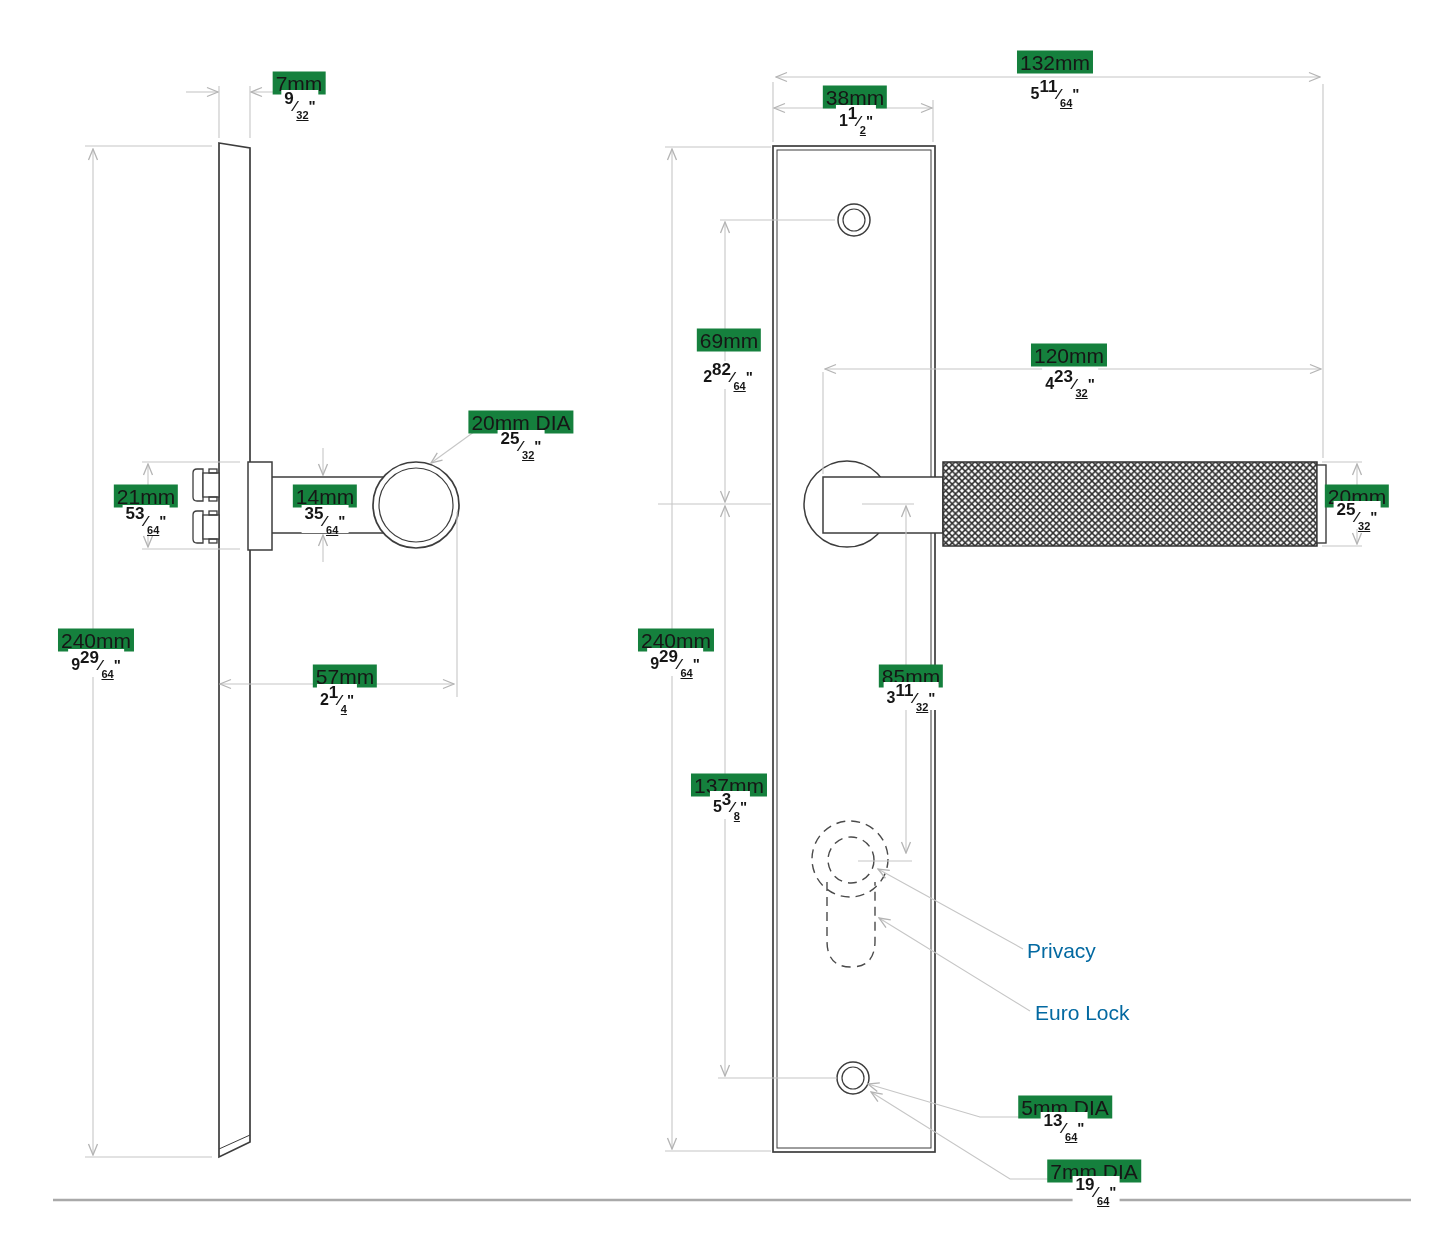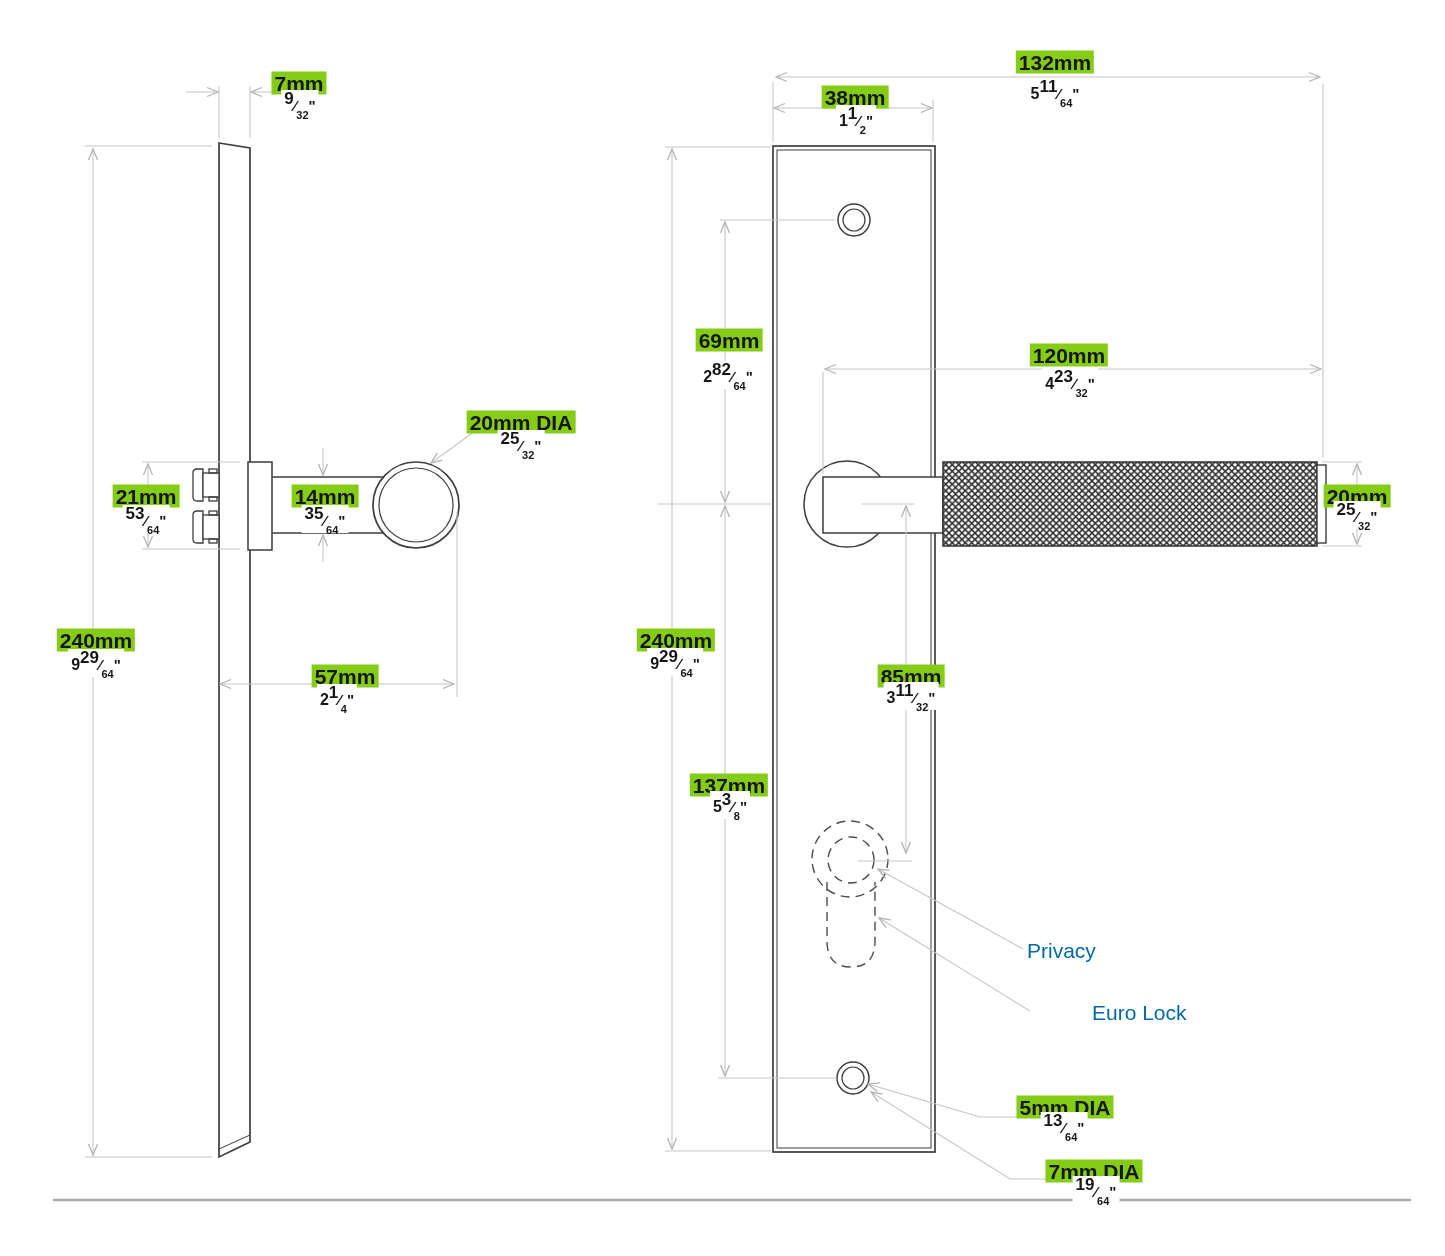--- a/index.html
+++ b/index.html
@@ -1,24 +1,24 @@
 <!DOCTYPE html>
 <html><head>
 <meta charset="utf-8">
 <style>
   html,body{margin:0;padding:0;background:#ffffff;}
   #canvas{position:relative;width:1445px;height:1256px;background:#ffffff;overflow:hidden;
           font-family:"Liberation Sans","DejaVu Sans",sans-serif;}
   #canvas svg{position:absolute;left:0;top:0;}
   .dm{position:absolute;transform:translate(-50%,-50%);white-space:nowrap;text-align:center;
-      font-weight:bold;font-size:21px;line-height:1;color:#161616;background:#84cc16;padding:1px 3px;z-index:5;}
+      font-weight:normal;font-size:21px;line-height:1;color:#161616;background:#15803d;padding:1px 3px;z-index:5;}
   .df{position:absolute;transform:translate(-50%,-50%);white-space:nowrap;text-align:center;
       font-weight:bold;font-size:15px;line-height:1;color:#161616;background:#fff;padding:1px 3px;z-index:5;}
   .df sup{font-size:17px;position:relative;top:-1px;font-weight:bold;}
-  .df sub{font-size:11px;position:relative;top:4px;font-weight:bold;}
+  .df sub{font-size:11px;position:relative;top:4px;font-weight:bold;text-decoration:underline;}
   .df .whole{font-size:16px;font-weight:bold;}
   .note{position:absolute;transform:translate(0,-50%);white-space:nowrap;
         font-weight:normal;font-size:21px;line-height:1;color:#0369a1;z-index:5;}
 </style>
 </head>
 <body>
 
 <div id="canvas">
 
 <svg width="1445" height="1256" viewBox="0 0 1445 1256">
@@ -157,21 +157,21 @@
 <div class="dm" style="left:676px;top:640px">240mm</div>
 <div class="df" style="left:675px;top:662px"><span class="whole">9</span><sup>29</sup>⁄<sub>64</sub>"</div>
 
 <div class="dm" style="left:911px;top:676px">85mm</div>
 <div class="df" style="left:911px;top:696px"><span class="whole">3</span><sup>11</sup>⁄<sub>32</sub>"</div>
 
 <div class="dm" style="left:729px;top:785px">137mm</div>
 <div class="df" style="left:730px;top:805px"><span class="whole">5</span><sup>3</sup>⁄<sub>8</sub>"</div>
 
 <div class="note" style="left:1027px;top:950px">Privacy</div>
-<div class="note" style="left:1092px;top:1012px">Euro Lock</div>
+<div class="note" style="left:1035px;top:1012px">Euro Lock</div>
 
 <div class="dm" style="left:1065px;top:1107px">5mm DIA</div>
 <div class="df" style="left:1064px;top:1126px"><sup>13</sup>⁄<sub>64</sub>"</div>
 
 <div class="dm" style="left:1094px;top:1171px">7mm DIA</div>
 <div class="df" style="left:1096px;top:1190px"><sup>19</sup>⁄<sub>64</sub>"</div>
 
 </div>
 
 </body></html>

